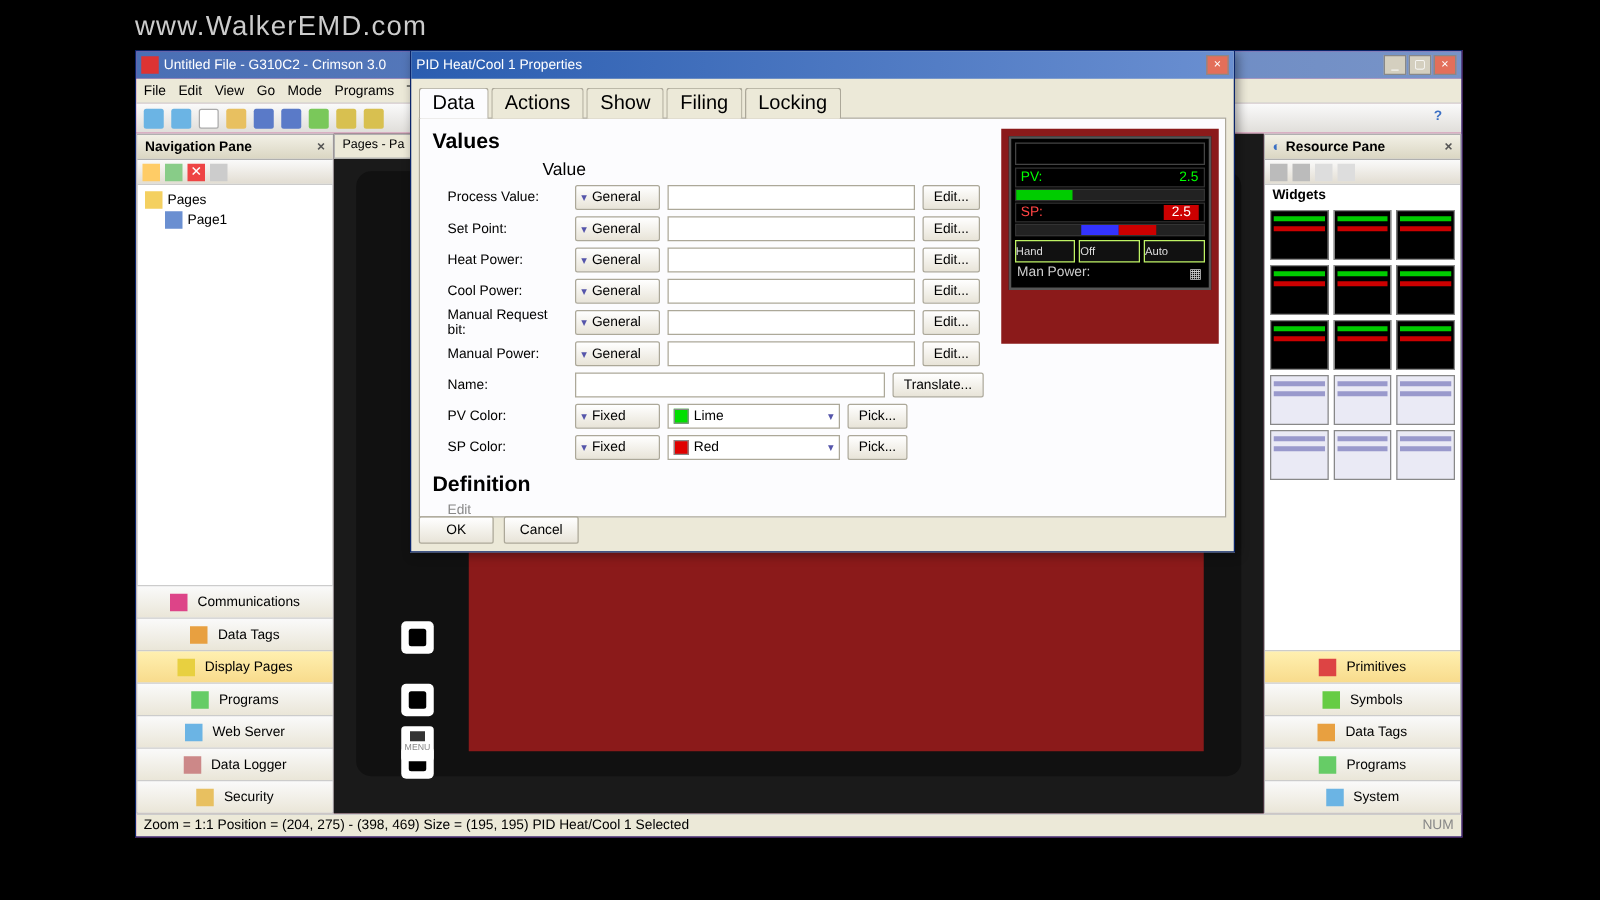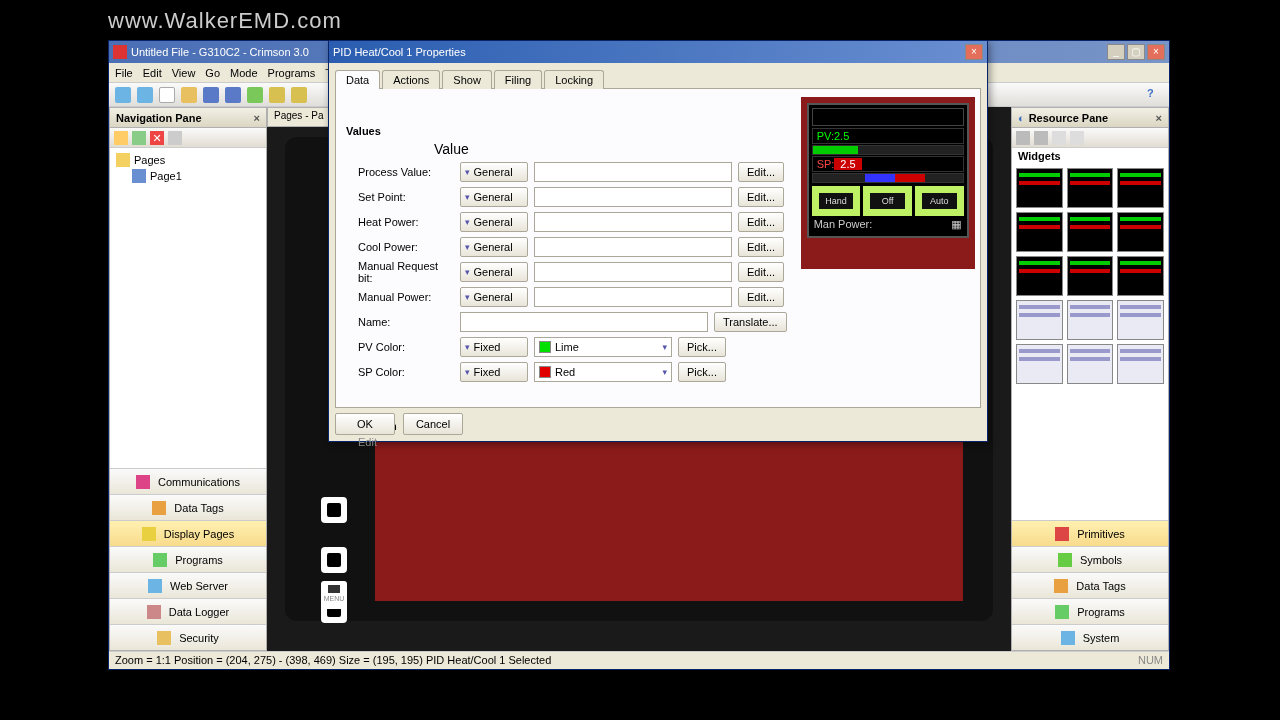--- a/index.html
+++ b/index.html
@@ -33,48 +33,48 @@
 .center-area { flex:1; background:#1a1a1a; position:relative; overflow:hidden; }
 .center-header { position:absolute; left:0; top:0; height:20px; width:80px; background:#ece9d8; border:1px solid #b0b0b0; padding:2px 6px; font-size:10px; z-index:1; }
 .canvas-stage { position:absolute; left:18px; top:30px; right:18px; bottom:30px; background:#111; border-radius:12px; }
 .hmi-screen { position:absolute; left:90px; top:70px; right:30px; bottom:20px; background:#8b1a1a; }
 .menu-chip { position:absolute; left:36px; bottom:12px; width:26px; height:28px; background:#fff; border-radius:3px; font-size:7px; text-align:center; color:#888; padding-top:14px; }
 .menu-chip::before { content:''; position:absolute; left:7px; top:4px; width:12px; height:8px; background:#333; }
 .side-btn { position:absolute; left:36px; width:26px; height:26px; background:#fff; border-radius:4px; }
 .side-btn::after { content:''; position:absolute; left:6px; top:6px; width:14px; height:14px; background:#000; border-radius:2px; }
 .pid-widget { position:absolute; background:#000; border:2px solid #555; padding:3px; }
 .pid-widget .toprow { background:#000; height:18px; border:1px solid #444; margin-bottom:2px; }
-.pid-row { display:flex; padding:1px 4px; font-size:10px; border:1px solid #333; height:16px; align-items:center; margin-bottom:1px; }
+.pid-row { display:flex; justify-content:space-between; padding:1px 4px; font-size:10px; border:1px solid #333; height:16px; align-items:center; margin-bottom:1px; }
 .pid-row.pv { color:#0f0; }
 .pid-row.sp { color:#f44; }
 .pid-row.sp .val { background:#c00; color:#fff; padding:0 6px; }
 .pid-bar { height:10px; background:#222; margin:1px 0; position:relative; border:1px solid #333; }
 .pid-bar .fill-g { position:absolute; left:0; top:0; bottom:0; width:30%; background:#0c0; }
 .pid-bar .fill-b { position:absolute; left:35%; top:0; bottom:0; width:20%; background:#33f; }
 .pid-bar .fill-r { position:absolute; left:55%; top:0; bottom:0; width:20%; background:#c00; }
 .pid-btns { display:flex; gap:3px; margin-top:3px; }
-.pid-btn { flex:1; background:#111; border:7px solid #bef264; color:#ddd; font-size:9px; text-align:center; padding:3px 0; cursor:pointer; }
+.pid-btn { flex:1; background:#111; border:1px solid #bef264; color:#ddd; font-size:9px; padding:3px 0; cursor:pointer; }
 .pid-footer { color:#ccc; font-size:8px; padding:2px; display:flex; justify-content:space-between; }
 .resource-pane { width:158px; background:#fff; border:1px solid #b0b0b0; display:flex; flex-direction:column; }
 .widget-grid { flex:1; padding:4px; display:grid; grid-template-columns:repeat(3,1fr); grid-auto-rows:40px; gap:4px; overflow:auto; align-content:start; }
 .widget-thumb { background:#000; border:1px solid #888; position:relative; cursor:pointer; }
 .widget-thumb.light { background:#eaeaf5; }
 .widget-thumb::after { content:''; position:absolute; left:2px; top:4px; right:2px; height:4px; background:#0c0; }
 .widget-thumb::before { content:''; position:absolute; left:2px; top:12px; right:2px; height:4px; background:#c00; }
 .widget-thumb.light::after, .widget-thumb.light::before { background:#99c; }
 .dialog { position:absolute; left:328px; top:40px; width:660px; height:402px; background:#ece9d8; border:1px solid #0a246a; z-index:100; box-shadow:2px 2px 8px rgba(0,0,0,0.4); }
 .dialog .titlebar { background:linear-gradient(to right,#2a5db0,#6a8fd1); }
 .dialog-tabs { display:flex; padding:6px 6px 0 6px; gap:2px; }
-.dtab { padding:3px 10px; background:#ece9d8; border:1px solid #aca899; border-bottom:none; border-radius:3px 3px 0 0; cursor:pointer; font-size:11px; position:relative; top:1px; }
+.dtab { padding:3px 10px; background:#ece9d8; border:1px solid #aca899; border-bottom:none; border-radius:3px 3px 0 0; cursor:pointer; font-size:16px; position:relative; top:1px; }
 .dtab.active { background:#fcfcfe; z-index:2; }
 .dialog-body { margin:0 6px 6px 6px; background:#fcfcfe; border:1px solid #aca899; padding:8px 10px; height:320px; display:flex; gap:14px; }
 .form-col { flex:1; }
 .preview-col { width:180px; }
 .preview-box { width:174px; height:172px; background:#8b1a1a; padding:6px; }
-.section-label { font-weight:bold; font-size:11px; margin-bottom:4px;margin-top:28px; }
+.section-label { font-weight:bold; font-size:17px; margin-bottom:4px; }
 .form-row { display:flex; align-items:center; height:25px; gap:6px; }
 .form-row .lbl { width:108px; text-align:left; font-size:11px; padding-left:12px; }
 .dropdown-btn { width:68px; height:20px; background:linear-gradient(#fff,#e8e4d8); border:1px solid #aca899; border-radius:2px; display:flex; align-items:center; padding:0 4px; font-size:11px; cursor:pointer; }
 .dropdown-btn::before { content:'▾'; color:#55a; margin-right:4px; font-size:9px; }
 .text-input { width:198px; height:20px; border:1px solid #aca899; background:#fff; padding:0 4px; font-size:11px; }
 .text-input.long { width:248px; }
 .small-btn { height:20px; padding:0 8px; background:linear-gradient(#fff,#e8e4d8); border:1px solid #aca899; border-radius:2px; font-size:11px; cursor:pointer; }
 .color-select { width:138px; height:20px; border:1px solid #aca899; background:#fff; display:flex; align-items:center; padding:0 4px; gap:4px; font-size:11px; cursor:pointer; }
 .color-select::after { content:'▾'; margin-left:auto; color:#55a; font-size:9px; }
 .swatch { width:12px; height:12px; border:1px solid #888; }

